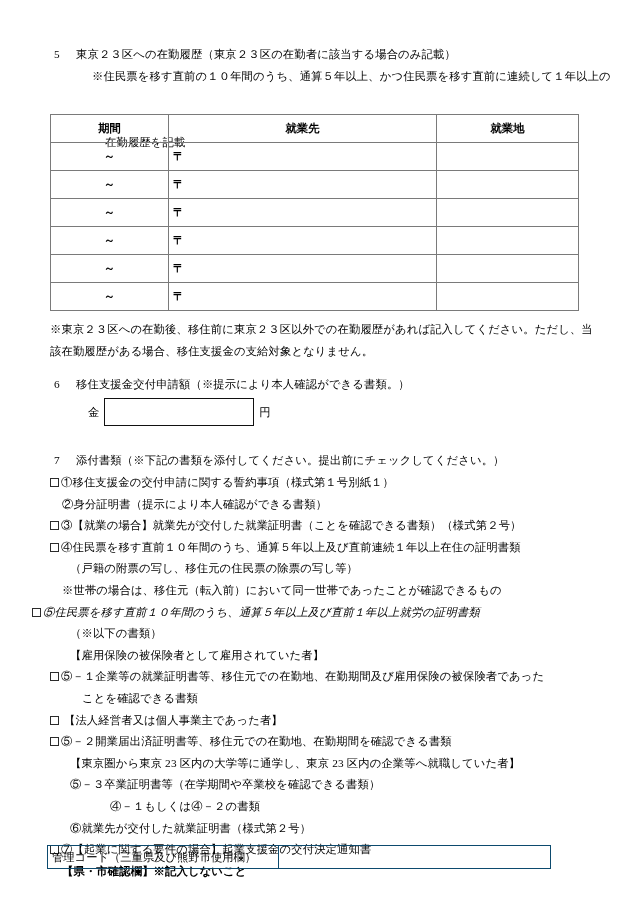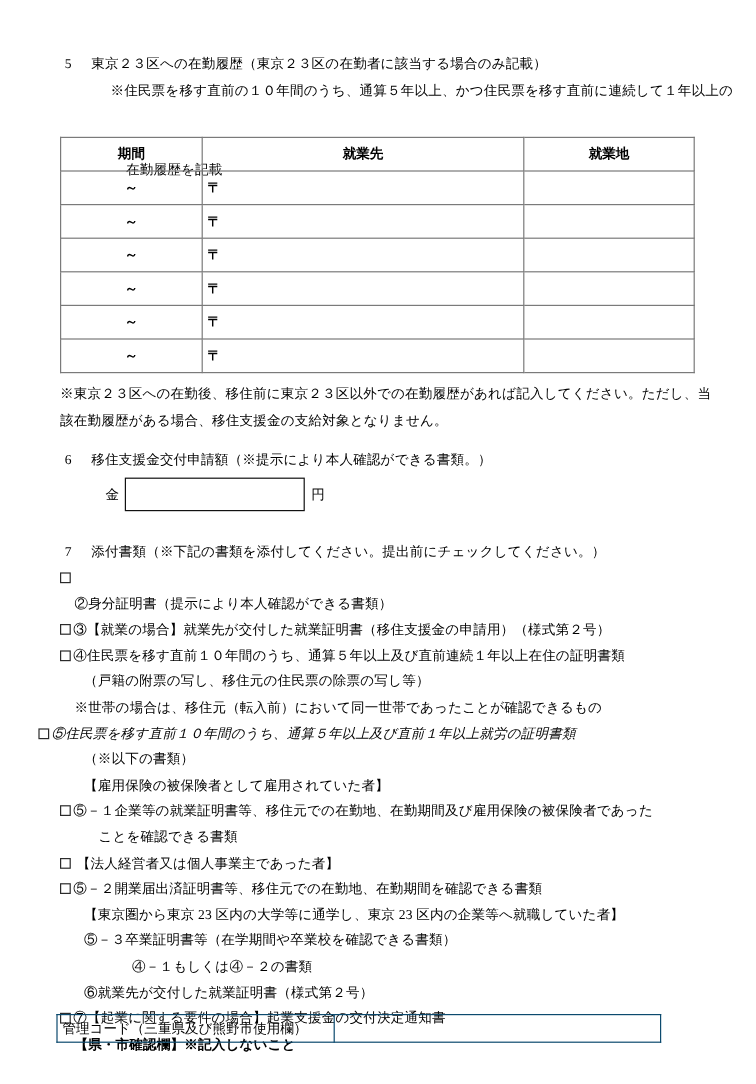--- a/index.html
+++ b/index.html
@@ -176,23 +176,23 @@
     <span class="amount-label">金</span>
     <div class="amount-box" placeholder=""></div>
     <span class="amount-unit">円</span>
   </div>
 
   <div class="tline" style="left:54px; top:452px;">
     <span class="sec-no">7</span><span>添付書類（※下記の書類を添付してください。提出前にチェックしてください。）</span>
   </div>
 
   <div id="checklist">
-      <div class="tline" style="left: 50px; top: 474px;"><span class="chk"></span></div>
+      <div class="tline" style="left: 50px; top: 474px;"><span class="chk"></span><span>①移住支援金の交付申請に関する誓約事項（様式第１号別紙１）</span></div>
       <div class="tline" style="left: 62px; top: 495.6px;"><span>②身分証明書（提示により本人確認ができる書類）</span></div>
-      <div class="tline" style="left: 50px; top: 517.2px;"><span class="chk"></span><span>③【就業の場合】就業先が交付した就業証明書（移住支援金の申請用）（様式第２号）</span></div>
+      <div class="tline" style="left: 50px; top: 517.2px;"><span class="chk"></span><span>③【就業の場合】就業先が交付した就業証明書（ことを確認できる書類）（様式第２号）</span></div>
       <div class="tline" style="left: 50px; top: 538.8px;"><span class="chk"></span><span>④住民票を移す直前１０年間のうち、通算５年以上及び直前連続１年以上在住の証明書類</span></div>
       <div class="tline" style="left: 70px; top: 560.4px;"><span>（戸籍の附票の写し、移住元の住民票の除票の写し等）</span></div>
       <div class="tline" style="left: 62px; top: 582px;"><span>※世帯の場合は、移住元（転入前）において同一世帯であったことが確認できるもの</span></div>
       <div class="tline" style="left: 32px; top: 603.6px; font-style: italic;"><span class="chk"></span><span>⑤住民票を移す直前１０年間のうち、通算５年以上及び直前１年以上就労の証明書類</span></div>
       <div class="tline" style="left: 70px; top: 625.2px;"><span>（※以下の書類）</span></div>
       <div class="tline" style="left: 70px; top: 646.8px;"><span>【雇用保険の被保険者として雇用されていた者】</span></div>
       <div class="tline" style="left: 50px; top: 668.4px;"><span class="chk"></span><span>⑤－１企業等の就業証明書等、移住元での在勤地、在勤期間及び雇用保険の被保険者であった</span></div>
       <div class="tline" style="left: 82px; top: 690px;"><span>ことを確認できる書類</span></div>
       <div class="tline" style="left: 50px; top: 711.6px;"><span class="chk"></span><span> 【法人経営者又は個人事業主であった者】</span></div>
       <div class="tline" style="left: 50px; top: 733.2px;"><span class="chk"></span><span>⑤－２開業届出済証明書等、移住元での在勤地、在勤期間を確認できる書類</span></div>

